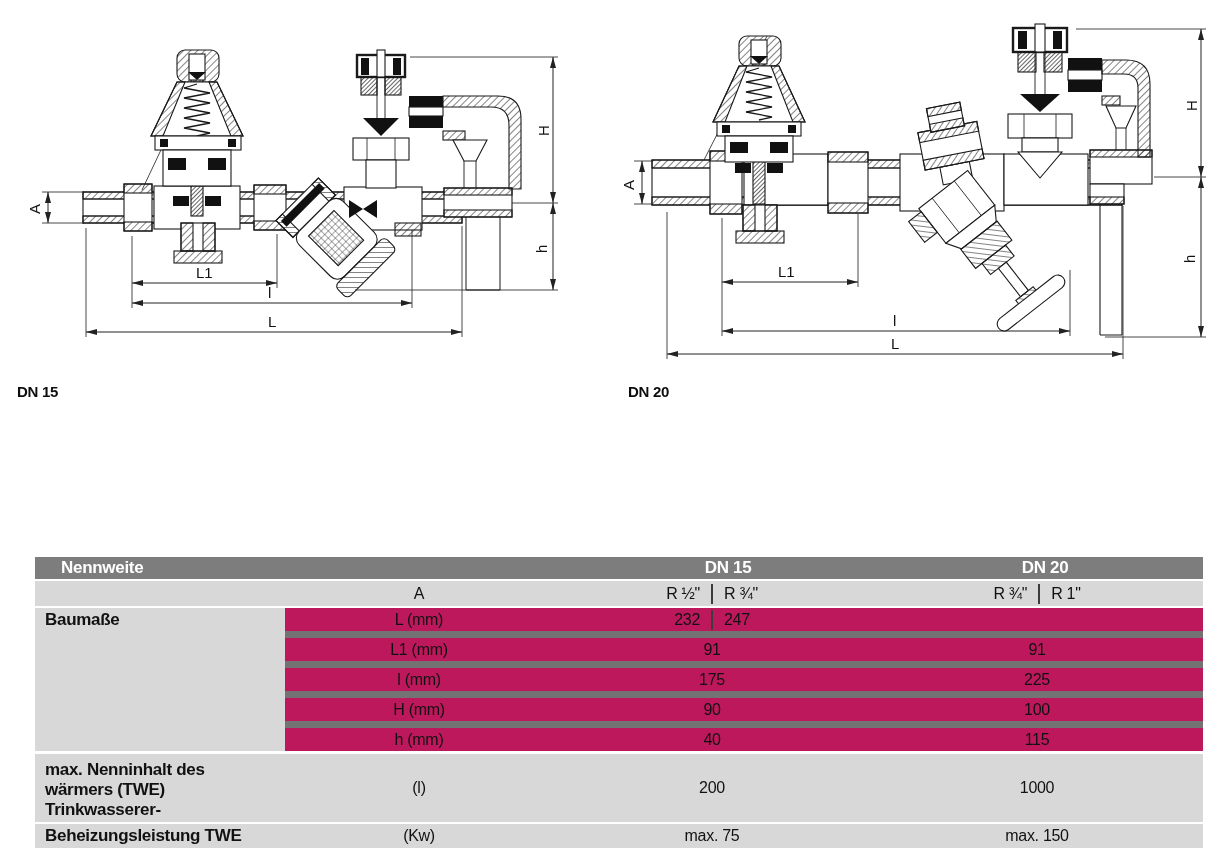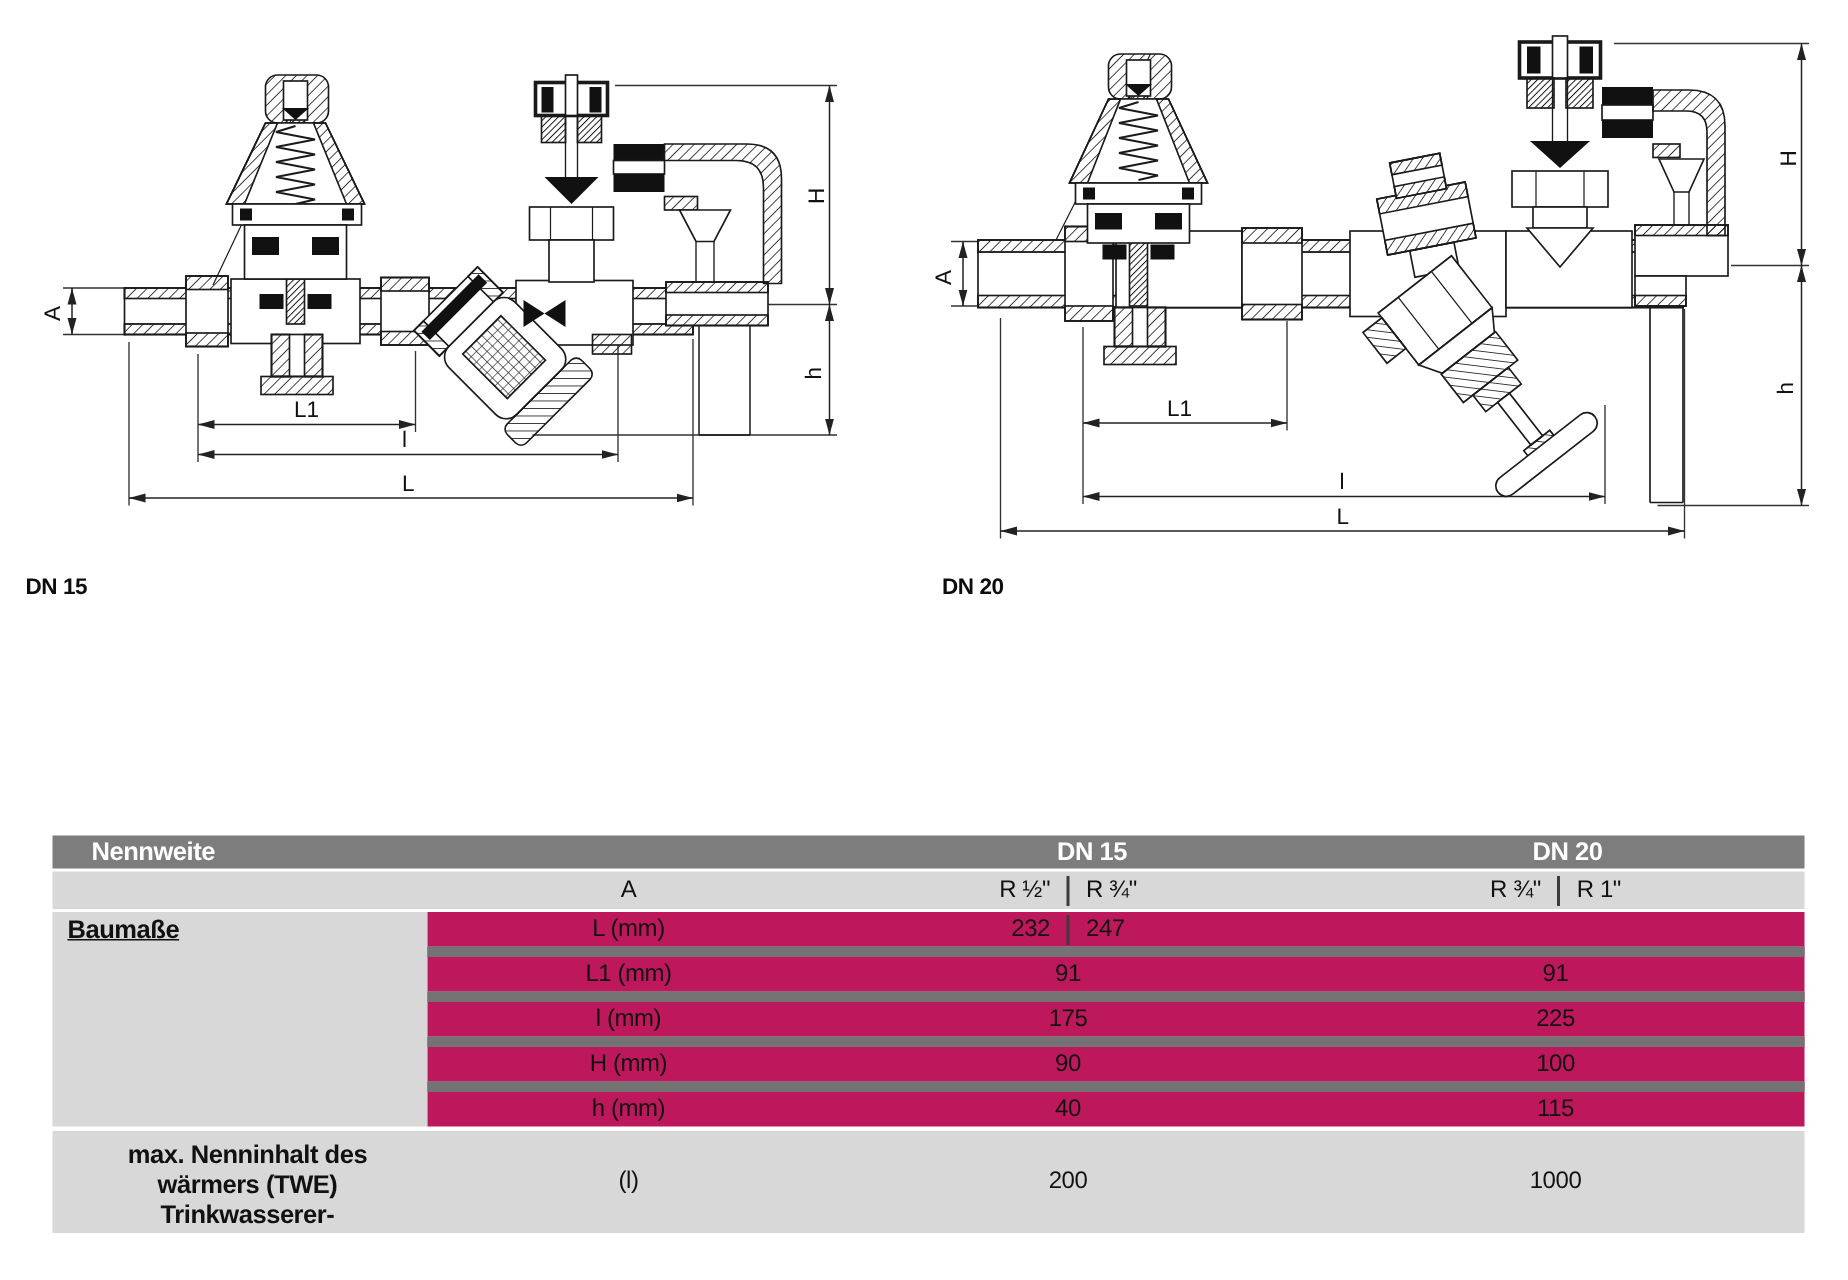--- a/index.html
+++ b/index.html
@@ -11,25 +11,25 @@
   .tbl{position:absolute;left:35px;top:557px;width:1168px;font-size:16px;letter-spacing:-0.3px;}
   .trow{display:flex;background:#d8d8d8;align-items:center;}
   .hdr{display:flex;background:#7d7d7d;height:22px;align-items:center;padding-left:16px;}
   .hdr .htxt{color:#fff;font-weight:bold;font-size:17px;}
   .c1{width:250px;box-sizing:border-box;padding-left:10px;}
   .c2{width:268px;display:flex;justify-content:center;align-items:center;}
   .c3{width:318px;display:flex;justify-content:center;align-items:center;}
   .c4{flex:1;display:flex;justify-content:center;align-items:center;}
   .bold{font-weight:bold;font-size:17px;}
   .sep2{margin-top:2px;}
-  .sep3{margin-top:3px;text-align:center;}
+  .sep3{margin-top:3px;}
   .pair{display:flex;gap:11px;align-items:center;justify-content:center;}
   .vdiv{width:2px;height:20px;background:#3c3c3c;}
   .blk{display:flex;margin-top:2px;}
-  .blk-left{width:250px;background:#d8d8d8;box-sizing:border-box;padding:2px 0 0 10px;text-decoration:underline;}
+  .blk-left{width:250px;background:#d8d8d8;box-sizing:border-box;padding:2px 0 0 10px;}
   .blk-right{flex:1;display:flex;flex-direction:column;}
   .subrow{display:flex;height:23px;background:#be185d;align-items:center;}
   .subrow + .subrow{border-top:7px solid #737373;}
   .sc2{width:268px;display:flex;justify-content:center;}
   .sc3{width:318px;display:flex;justify-content:center;}
   .sc4{flex:1;display:flex;justify-content:center;}
   .rowA{height:25px;}
   .rowTWE{height:68px;}
   .rowPWR{height:24px;}
   .twelabel{display:flex;flex-direction:column;justify-content:space-between;height:62px;padding-top:3px;}
@@ -358,15 +358,21 @@
       <div class="c1 bold twelabel">
         <div>max. Nenninhalt des</div>
         <div>wärmers (TWE)</div>
         <div>Trinkwasserer-</div>
       </div>
       <div class="c2">(l)</div>
       <div class="c3">200</div>
       <div class="c4">1000</div>
     </div>
 
+    <div class="trow rowPWR sep2">
+      <div class="c1 bold">Beheizungsleistung TWE</div>
+      <div class="c2">(Kw)</div>
+      <div class="c3">max. 75</div>
+      <div class="c4">max. 150</div>
+    </div>
   </div>
 
 </div>
 
 </body></html>

